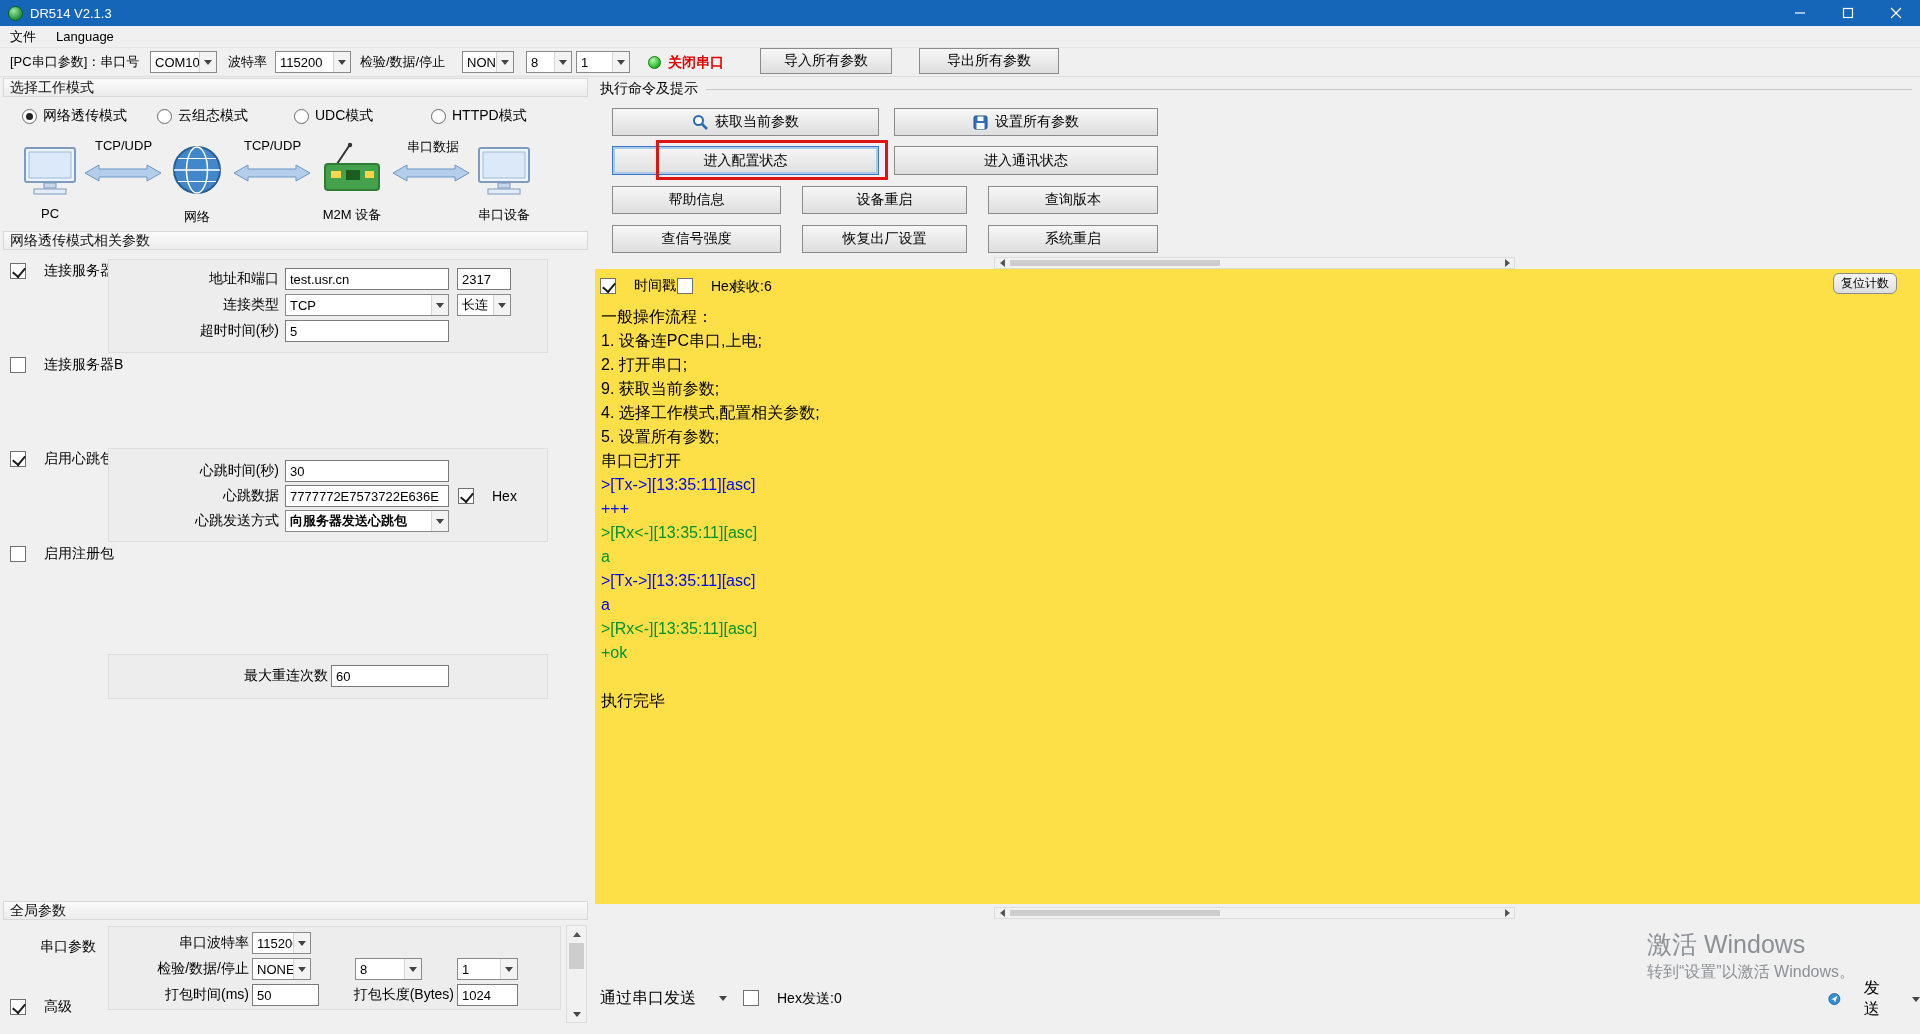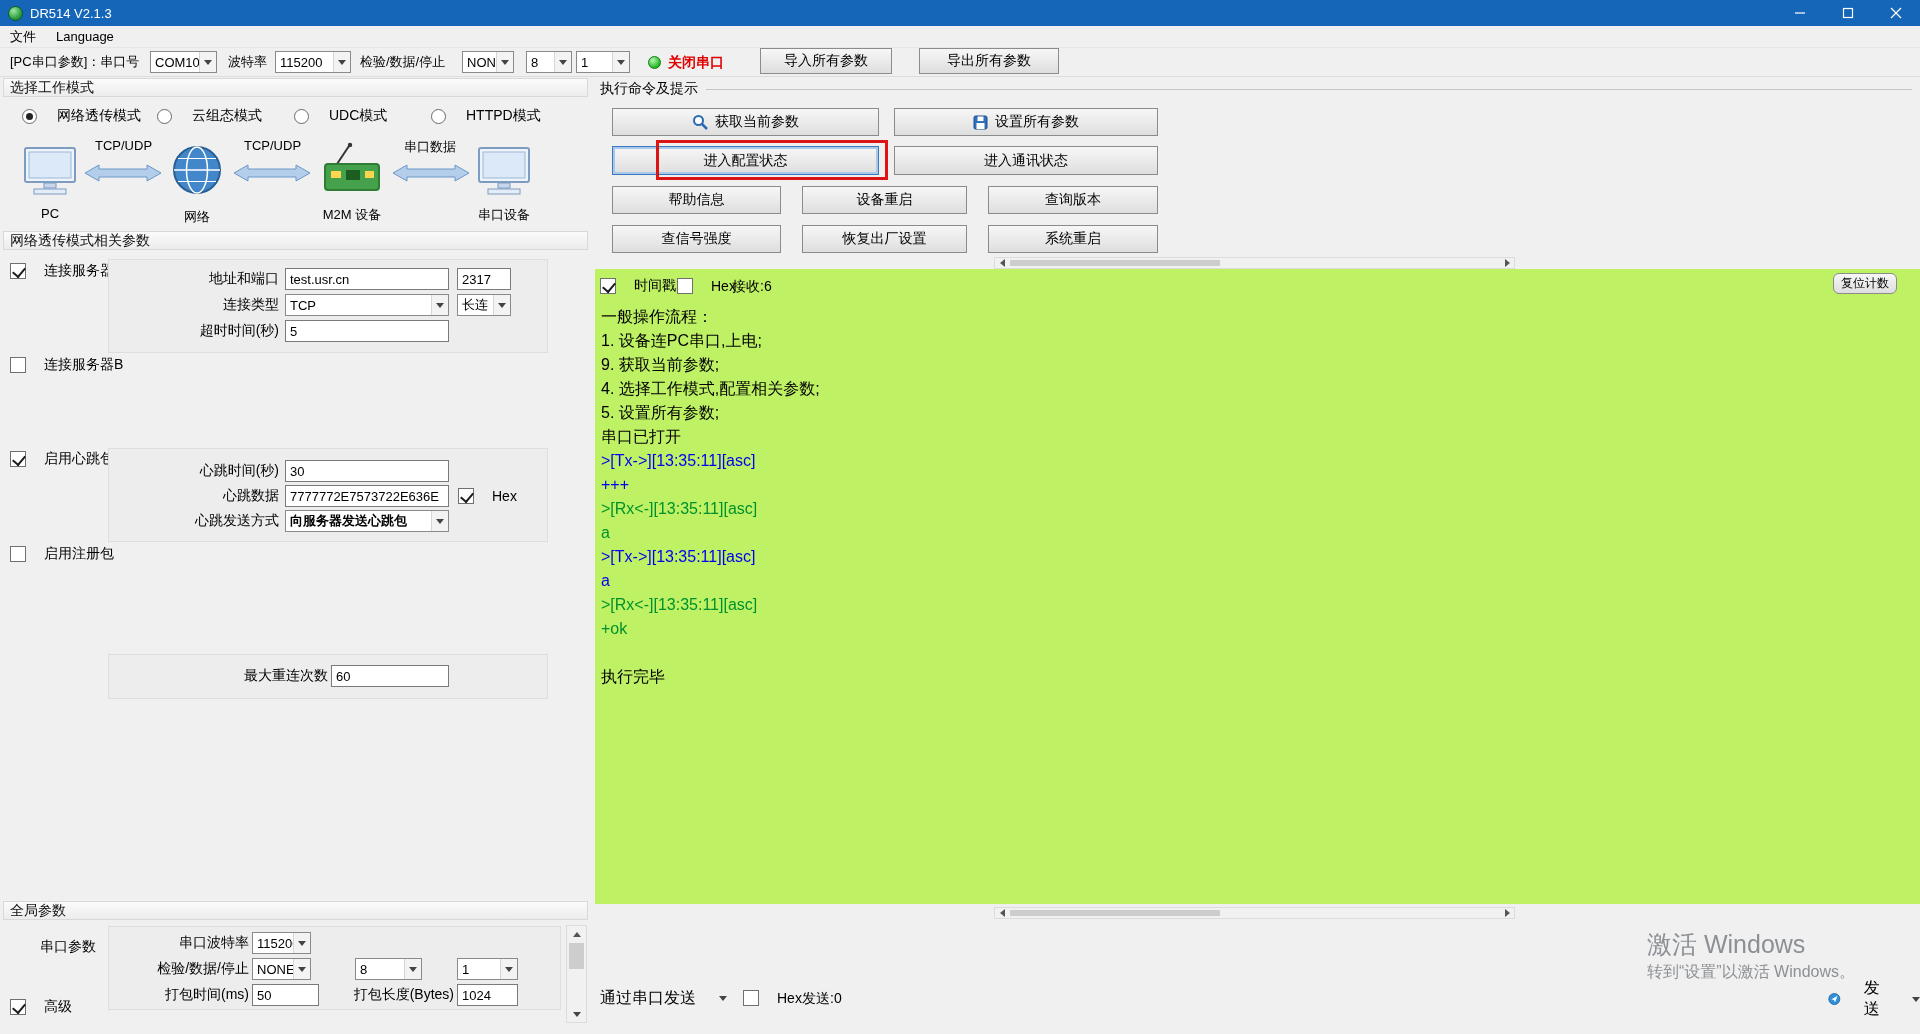--- a/index.html
+++ b/index.html
@@ -39,36 +39,36 @@
   .hdr { position:absolute; height:19px; background:linear-gradient(#fbfbfb,#ececec); border:1px solid #d8d8d8;
          display:flex; align-items:center; padding-left:6px; font-size:14px; color:#111; }
   .rhdr { position:absolute; display:flex; align-items:center; gap:8px; font-size:14px; }
   .rhdr .hline { flex:1; height:1px; background:#c6c6c6; }
   .panel { position:absolute; background:#ededed; border:1px solid #dedede; }
   .flabel { position:absolute; height:22px; display:flex; align-items:center; justify-content:flex-end; white-space:nowrap; font-size:14px; }
   .check { position:absolute; display:flex; align-items:center; gap:18px; height:18px; font-size:14px; white-space:nowrap; }
   .cbox { width:16px; height:16px; background:#fff; border:1px solid #707070; position:relative; flex:none; }
   .cbox.on::after { content:""; position:absolute; left:4px; top:1px; width:6px; height:10px;
                     border:solid #1b1b1b; border-width:0 2px 2px 0; transform:rotate(40deg); }
-  .radio-item { position:absolute; display:flex; align-items:center; gap:20px; height:18px; font-size:14px; white-space:nowrap; }
+  .radio-item { position:absolute; display:flex; align-items:center; gap:6px; height:18px; font-size:14px; white-space:nowrap; }
   .rdot { width:15px; height:15px; border:1px solid #6a6a6a; border-radius:50%; background:#fff; position:relative; flex:none; }
   .rdot.on::after { content:""; position:absolute; left:3px; top:3px; width:7px; height:7px; border-radius:50%; background:#222; }
-  .dlabel { position:absolute; font-size:13px; }
+  .dlabel { position:absolute; font-size:13px; text-align:center; }
   .iconlabel { position:absolute; font-size:13px; text-align:center; }
 
   
   .hscroll { position:absolute; height:12px; background:#f1f1f1; border:1px solid #dcdcdc; display:flex; align-items:center; }
   .harrow { width:14px; height:100%; display:flex; align-items:center; justify-content:center; flex:none; }
   .hthumb { position:absolute; top:2px; bottom:2px; background:#cdcdcd; }
   .vscroll { position:absolute; background:#f1f1f1; border:1px solid #dcdcdc; }
   .varrow { position:absolute; left:0; right:0; height:16px; display:flex; align-items:center; justify-content:center; }
   .vthumb { position:absolute; left:2px; right:2px; background:#cdcdcd; }
 
   
-  .log { position:absolute; left:595px; top:269px; width:1325px; height:635px; background:#bef264; padding:36px 0 0 6px; overflow:hidden; }
+  .log { position:absolute; left:595px; top:269px; width:1325px; height:635px; background:#fde047; padding:36px 0 0 6px; overflow:hidden; }
   .log-line { min-height:24px; line-height:24px; font-size:16px; white-space:pre; }
   .blue { color:#0000f0; }
   .green { color:#00912c; }
   .black { color:#000; }
 
   .close-serial { position:absolute; left:608px; top:50px; height:25px; display:flex; align-items:center; gap:7px; }
   .green-dot { width:13px; height:13px; border-radius:50%; border:1px solid #0d7a0d;
                background:radial-gradient(circle at 35% 30%, #b6f7b0, #2ebd2e 65%, #128a12); }
   .close-serial .txt { color:#e00000; font-weight:bold; font-size:14px; }
 
@@ -410,20 +410,21 @@
         <span class="tri-r"></span>
       </div>
   </div>
 
   <div class="log">
 
       <div class="log-line"><span class="black">一般操作流程：</span></div>
 
       <div class="log-line"><span class="black">1. 设备连PC串口,上电;</span></div>
 
+      <div class="log-line"><span class="black">2. 打开串口;</span></div>
 
       <div class="log-line"><span class="black">9. 获取当前参数;</span></div>
 
       <div class="log-line"><span class="black">4. 选择工作模式,配置相关参数;</span></div>
 
       <div class="log-line"><span class="black">5. 设置所有参数;</span></div>
 
       <div class="log-line"><span class="black">串口已打开</span></div>
 
       <div class="log-line"><span class="blue">&gt;[Tx-&gt;][13:35:11][asc]</span></div>

